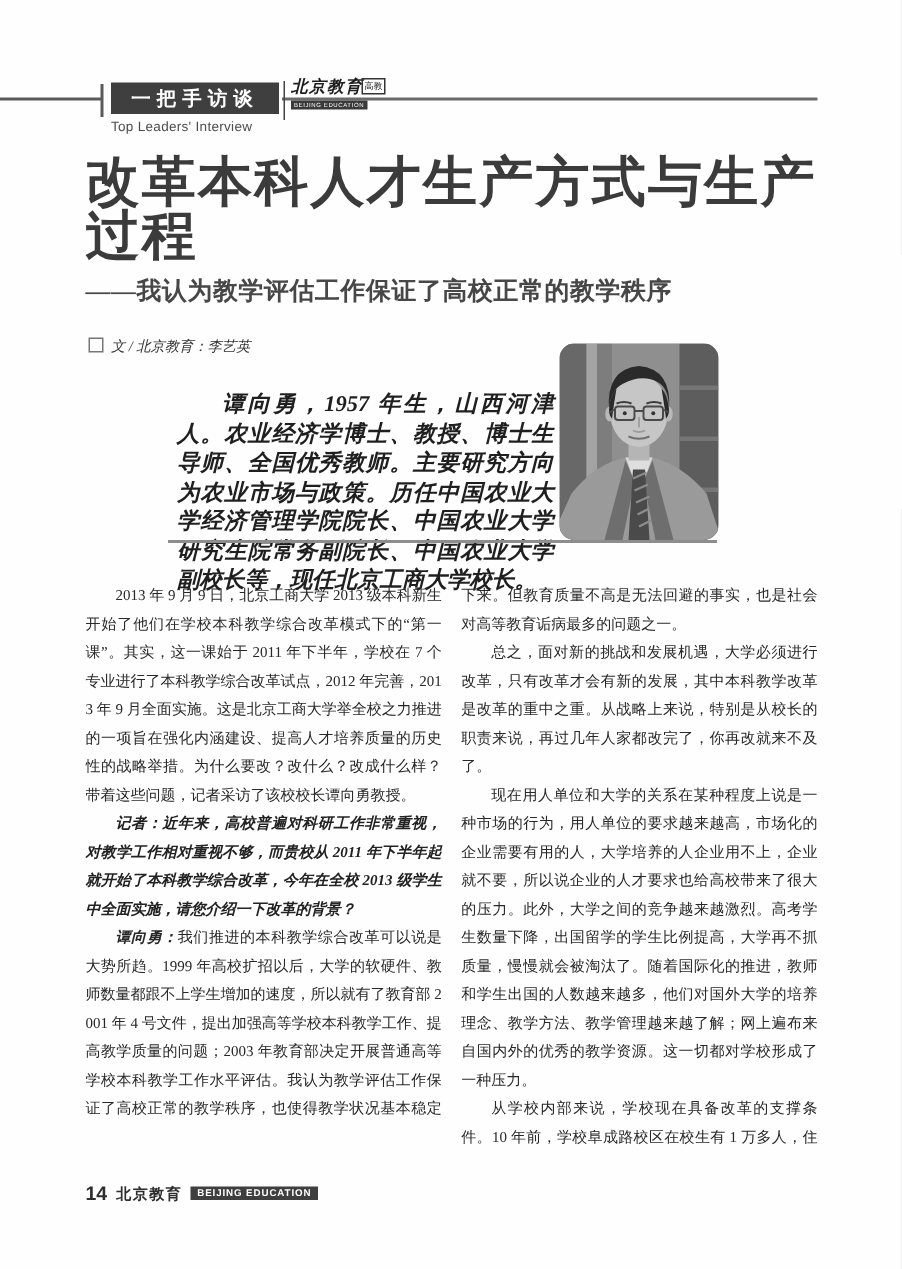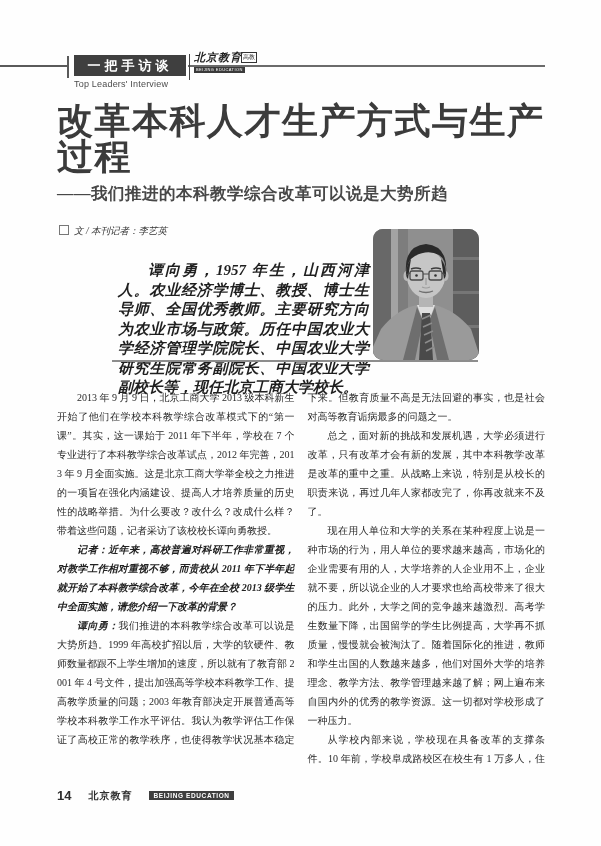--- a/index.html
+++ b/index.html
@@ -69,21 +69,21 @@
   .body-wrap{position:absolute;left:57px;top:372px;width:488px;height:391px;overflow:hidden;margin-top:16px;}
   .body-cols{
     width:488px;height:391px;
     column-count:2;column-gap:13px;column-fill:auto;
     font-size:10px;line-height:19px;text-align:justify;word-break:break-all;color:#282828;
   }
   .para{margin:0;text-indent:2em;}
   .para .speaker{font-weight:bold;font-style:italic;}
   .para.kai{font-style:italic;font-weight:bold;color:#222;}
   
-  .footer{position:absolute;left:57px;top:788px;display:flex;align-items:center;gap:17px;}
+  .footer{position:absolute;left:57px;top:788px;display:flex;align-items:center;gap:6px;}
   .footer .pno{font-family:"Liberation Sans","DejaVu Sans",sans-serif;font-weight:bold;font-size:13px;color:#2e2e2e;}
   .footer .jcn{font-size:10px;font-weight:bold;color:#2e2e2e;letter-spacing:1px;}
   .footer .badge{
     background:#3f3f3f;color:#fff;font-family:"Liberation Sans","DejaVu Sans",sans-serif;
     font-size:6.5px;font-weight:bold;padding:1px 4px;letter-spacing:.6px;
   }
 </style>
 </head>
 <body>
 
@@ -99,24 +99,24 @@
   <div class="masthead">
     <div class="vline"></div>
     <div class="script">北京教育</div>
     <div class="tag">高教</div>
     <div class="subbar">BEIJING EDUCATION</div>
   </div>
 
   <h1 class="title" style="margin:0;">
     <span>改革本科人才生产方式与生产过程</span><br>
   </h1>
-  <div class="subtitle">——我们推进的本科教学综合改革可以说是大势所趋</div>
+  <div class="subtitle">——我认为教学评估工作保证了高校正常的教学秩序</div>
 
   <div class="byline">
-    <span class="sq"></span><span>文 / 本刊记者：李艺英</span>
+    <span class="sq"></span><span>文 / 北京教育：李艺英</span>
   </div>
 
   <div class="bio">谭向勇，1957 年生，山西河津人。农业经济学博士、教授、博士生导师、全国优秀教师。主要研究方向为农业市场与政策。历任中国农业大学经济管理学院院长、中国农业大学研究生院常务副院长、中国农业大学副校长等，现任北京工商大学校长。</div>
   <div class="photo">
     <svg width="106" height="131" viewBox="0 0 106 131">
       <rect x="0" y="0" width="106" height="131" fill="#8f8f8f"></rect>
       <rect x="0" y="0" width="18" height="131" fill="#686868"></rect>
       <rect x="18" y="0" width="7" height="131" fill="#a3a3a3"></rect>
       <rect x="80" y="0" width="26" height="131" fill="#5d5d5d"></rect>
       <rect x="80" y="28" width="26" height="3" fill="#767676"></rect>

